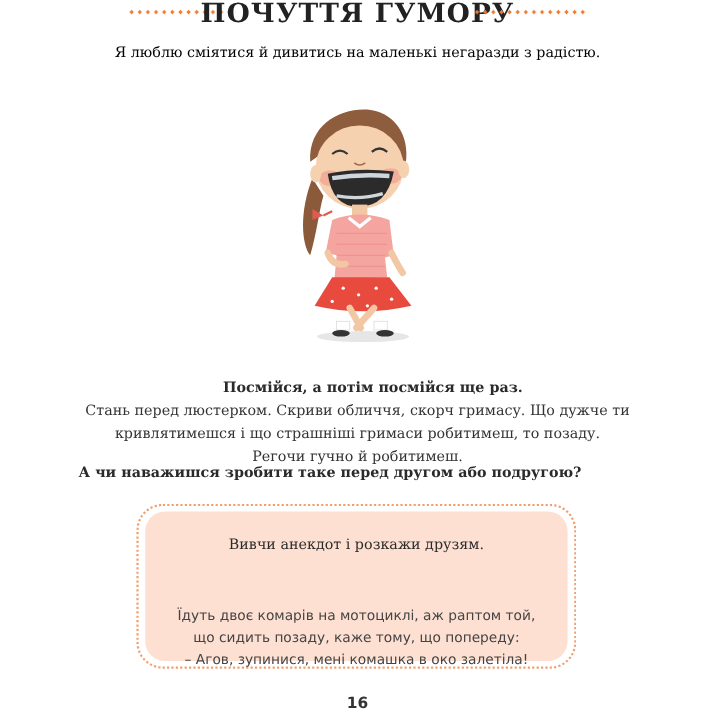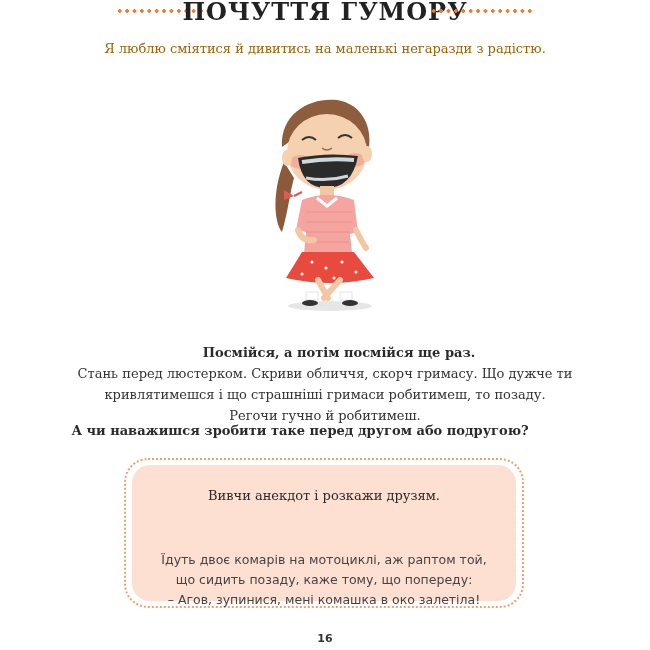--- a/index.html
+++ b/index.html
@@ -20,21 +20,21 @@
   .title {
     position:absolute; top:-3px; left:0; width:650px; text-align:center;
     font-family: "DejaVu Serif", serif; font-weight:bold; font-size:24px; letter-spacing:1px;
     color:#222;
   }
   .intro {
     position:absolute; top:38px; left:0; width:650px; text-align:center;
     font-size:13px; line-height:22px;
   }
   .intro .b { font-weight:bold; color:#2a2a2a; }
-  .intro .n { color:#a16207; }
+  .intro .n { color:#000000; }
   .illustration {
     position:absolute; left:262px; top:92px; width:130px; height:225px;
   }
   .section {
     position:absolute; top:342px; left:0; width:650px; text-align:center;
     font-size:13px; line-height:21px; color:#333;
   }
   .section .b { font-weight:bold; color:#2a2a2a;padding-left:28px; }
   .question {
     position:absolute; top:423px; left:0; width:600px; text-align:center;
@@ -51,21 +51,21 @@
   .box-title {
     position:absolute; top:488px; left:132px; width:384px; text-align:center;
     font-weight:normal; font-size:13px; color:#2a2a2a;
   }
   .box-text {
     position:absolute; top:510px; left:132px; width:384px; text-align:center;
     font-family: "DejaVu Sans", sans-serif; font-size:12.5px; line-height:20px; color:#444;margin-top:40px;
   }
   .page-num {
     position:absolute; top:632px; left:0; width:650px; text-align:center;
-    font-family: "DejaVu Sans", sans-serif; font-weight:bold; font-size:11px; color:#333;
+    font-family: "DejaVu Sans", sans-serif; font-weight:bold; font-size:14px; color:#333;
   }
 </style>
 </head>
 <body>
 
 <div class="title-row">
   <div class="dots left"></div>
   <div class="title">ПОЧУТТЯ ГУМОРУ</div>
   <div class="dots right"></div>
 </div>

